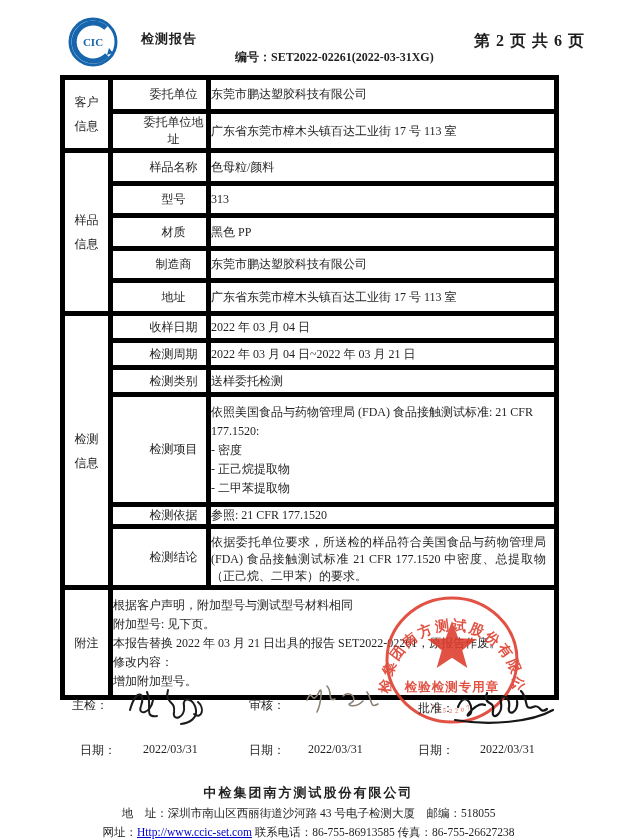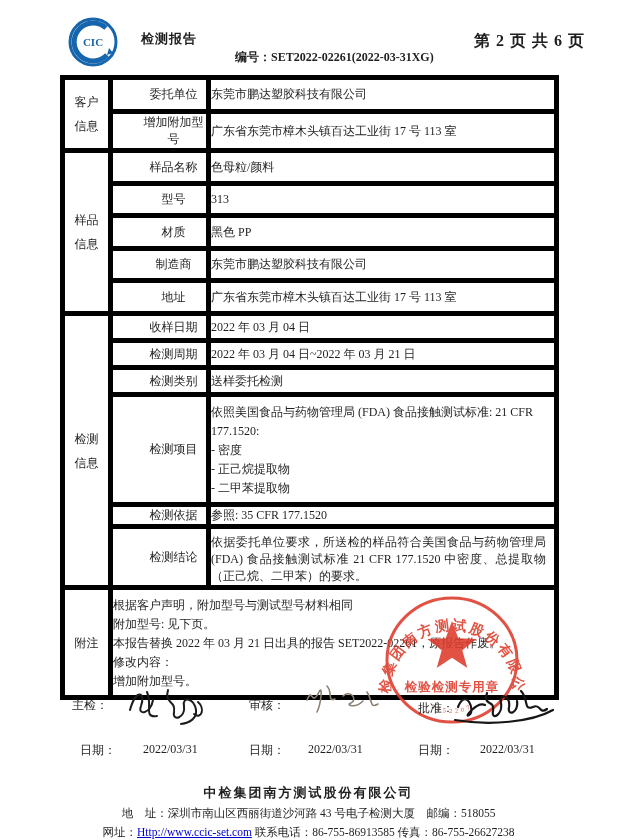--- a/index.html
+++ b/index.html
@@ -56,21 +56,21 @@
   <table class="report">
 
     <tbody>
         <tr class="h34">
       <td class="cat" rowspan="2">客户
 信息</td>
       <td class="lbl">委托单位</td>
       <td class="val">东莞市鹏达塑胶科技有限公司</td>
     </tr>
     <tr class="h33">
-      <td class="lbl">增加附加型号</td>
+      <td class="lbl">委托单位地址</td>
       <td class="val">广东省东莞市樟木头镇百达工业街 17 号 113 室</td>
     </tr>
 
     <tr class="h33">
       <td class="cat" rowspan="5">样品
 信息</td>
       <td class="lbl">样品名称</td>
       <td class="val">色母粒/颜料</td>
     </tr>
     <tr class="h32">
@@ -106,21 +106,21 @@
     </tr>
     <tr class="h88">
       <td class="lbl">检测项目</td>
       <td class="val ml">依照美国食品与药物管理局 (FDA) 食品接触测试标准: 21 CFR 177.1520:
 - 密度
 - 正己烷提取物
 - 二甲苯提取物</td>
     </tr>
     <tr class="h20">
       <td class="lbl">检测依据</td>
-      <td class="val">参照: 35 CFR 177.1520</td>
+      <td class="val">参照: 21 CFR 177.1520</td>
     </tr>
     <tr class="h51">
       <td class="lbl">检测结论</td>
       <td class="val just">依据委托单位要求，所送检的样品符合美国食品与药物管理局 (FDA) 食品接触测试标准 21 CFR 177.1520 中密度、总提取物（正己烷、二甲苯）的要求。</td>
     </tr>
 
     <tr class="h96">
       <td class="cat">附注</td>
       <td class="val ml" colspan="2">根据客户声明，附加型号与测试型号材料相同
 附加型号: 见下页。

